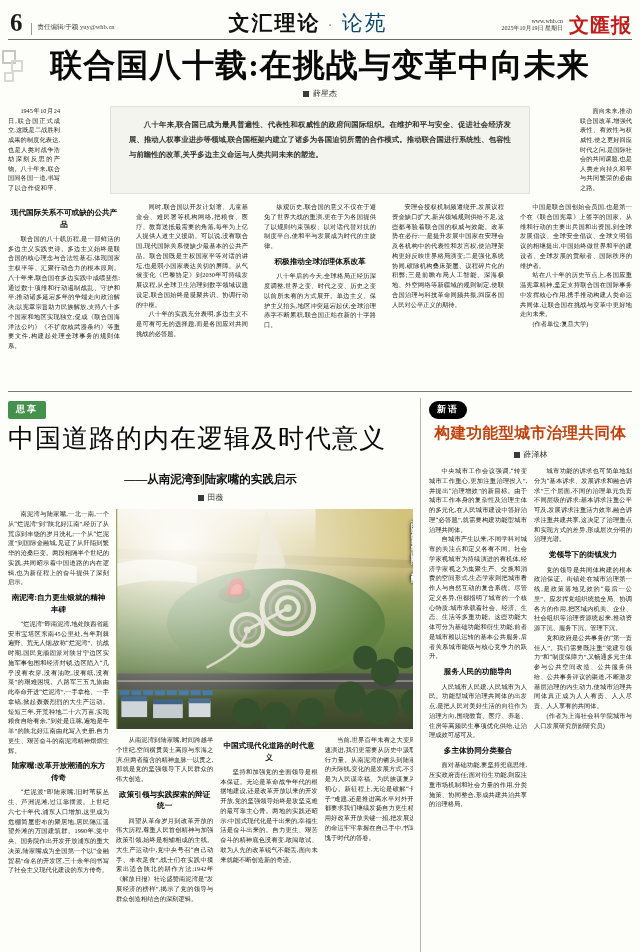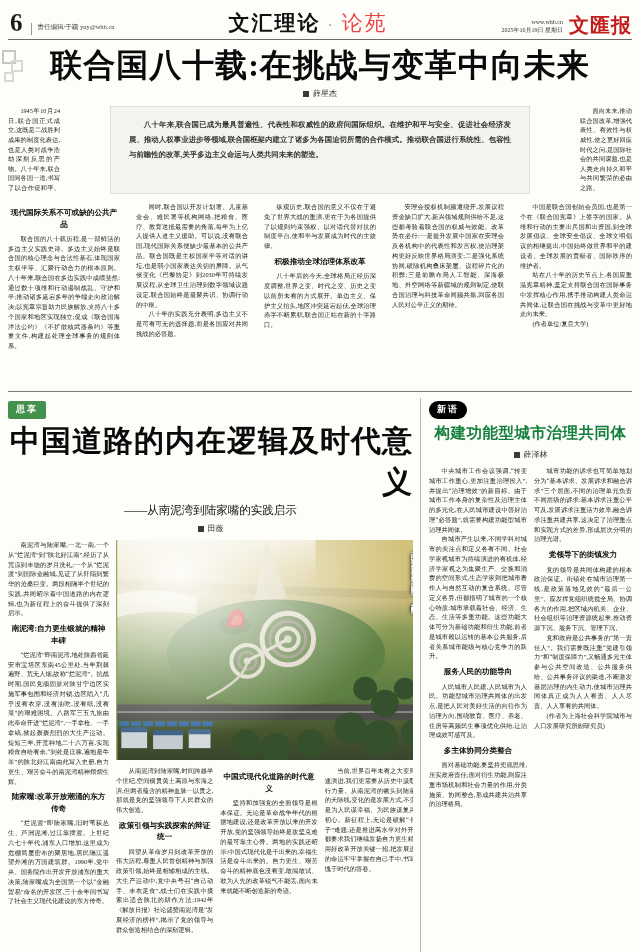--- a/index.html
+++ b/index.html
@@ -7,22 +7,22 @@
   body { font-family:"Liberation Serif", serif; color:#1c1c1c; }
   .page { position:relative; width:640px; height:952px; background:#fdfdfa; padding:6px 8px 4px; overflow:hidden; }
 
   
   .masthead { display:flex; align-items:flex-end; border-bottom:1.5px solid #6b6b6b; padding-bottom:4px; height:34px; }
   .page-num { font-size:25px; font-weight:bold; line-height:1; padding:0 8px 0 2px; }
   .ed-line { font-size:6.5px; color:#444; border-left:1px solid #999; padding:0 0 3px 6px; }
   .m-center { flex:1; text-align:center; font-size:21px; letter-spacing:2px; line-height:1; padding-bottom:1px; }
   .m-center .t1 { font-weight:bold; color:#111; }
   .m-center .dot { color:#888; font-size:14px; }
-  .m-center .t2 { color:#ef4444; }
-  .m-right { text-align:right; line-height:1.25; padding-bottom:1px; display:flex; align-items:flex-end; gap:6px; }
+  .m-center .t2 { color:#0c4a6e; }
+  .m-right { text-align:right; line-height:1.25; padding-bottom:1px; display:flex; align-items:center; gap:6px; }
   .m-meta { font-size:6px; color:#333; text-align:right; }
   .logo { font-size:20px; font-weight:bold; color:#c21d1d; font-family:"Liberation Serif",serif; letter-spacing:1px; line-height:.9; }
   .ornament { position:absolute; left:2px; top:50px; width:26px; height:44px; }
   .ornament i { position:absolute; border:2px solid #c6c6c2; display:block; }
   .ornament .s1 { width:14px; height:14px; left:0; top:0; }
   .ornament .s2 { width:12px; height:12px; left:9px; top:10px; border-color:#d8d8d4; }
   .ornament .s3 { width:10px; height:10px; left:2px; top:22px; border-color:#d8d8d4; }
 
   
   .a1-headline { margin-top:8px; text-align:center; font-family:Liberation Serif, serif; font-weight:900; font-size:32px; letter-spacing:1px; color:#0a0a0a; line-height:1.1; }
@@ -38,31 +38,31 @@
   .col { font-size:6.25px; line-height:1.56; text-align:justify; color:#222; overflow:hidden; }
   .para { text-indent:2em; }
   .col-subhead { font-weight:bold; font-size:7.6px; text-align:center; margin:5px 0 4px; color:#101010; line-height:1.5; }
   .rule-h { border-bottom:1.5px solid #7a7a7a; margin:7px 0 0; }
 
   
   .lower { display:flex; margin-top:6px; height:560px; }
   .art2 { width:412px; flex:0 0 412px; padding-right:7px; }
   .art3 { flex:1; border-left:1px solid #b9b9b4; padding-left:8px; }
   .tag { display:inline-block; color:#fff; font-size:9px; font-weight:bold; padding:2px 8px 3px; border-radius:2px; letter-spacing:2px; }
-  .a2-headline { text-align:right; font-size:30px; font-weight:700; letter-spacing:1px; color:#0a0a0a; margin-top:2px; font-family:"Liberation Serif",serif; }
-  .a2-subtitle { text-align:center; font-size:11.5px; font-weight:normal; margin-top:0; color:#111; }
+  .a2-headline { text-align:left; font-size:26px; font-weight:400; letter-spacing:1px; color:#0a0a0a; margin-top:2px; font-family:"Liberation Serif",serif; }
+  .a2-subtitle { text-align:center; font-size:11.5px; font-weight:bold; margin-top:16px; color:#111; }
   .a2-body { display:flex; gap:7px; margin-top:6px; height:468px; overflow:hidden; }
   .a2-left { width:101px; flex:0 0 101px; }
   .a2-right { flex:1; display:flex; flex-direction:column; }
   .photo { position:relative; width:100%; height:220px; overflow:hidden; background:#9aa86a; }
   .photo-caption { position:absolute; top:6px; right:3px; height:205px; writing-mode:vertical-rl; font-size:6.4px; color:#fff; letter-spacing:1.5px; line-height:1.6; text-shadow:0 0 2px rgba(0,0,0,.85), 0 0 4px rgba(0,0,0,.5); }
   .photo-credit { font-weight:bold; font-size:7px; }
   .a2-bcols { display:flex; gap:7px; margin-top:6px; flex:1; overflow:hidden; }
   .a2-bcols .col { flex:1; }
-  .a3-headline { text-align:center; font-size:15.5px; font-weight:900; letter-spacing:.5px; color:#15803d; margin-top:4px; }
+  .a3-headline { text-align:center; font-size:15.5px; font-weight:900; letter-spacing:.5px; color:#c2410c; margin-top:4px; }
   .a3-cols { display:flex; gap:7px; margin-top:6px; height:462px; overflow:hidden; }
   .a3-cols .col { flex:1; }
   .endnote { text-indent:2em; color:#222; }
 </style>
 </head>
 <body>
 
 <div class="page">
 
   <div class="masthead">

